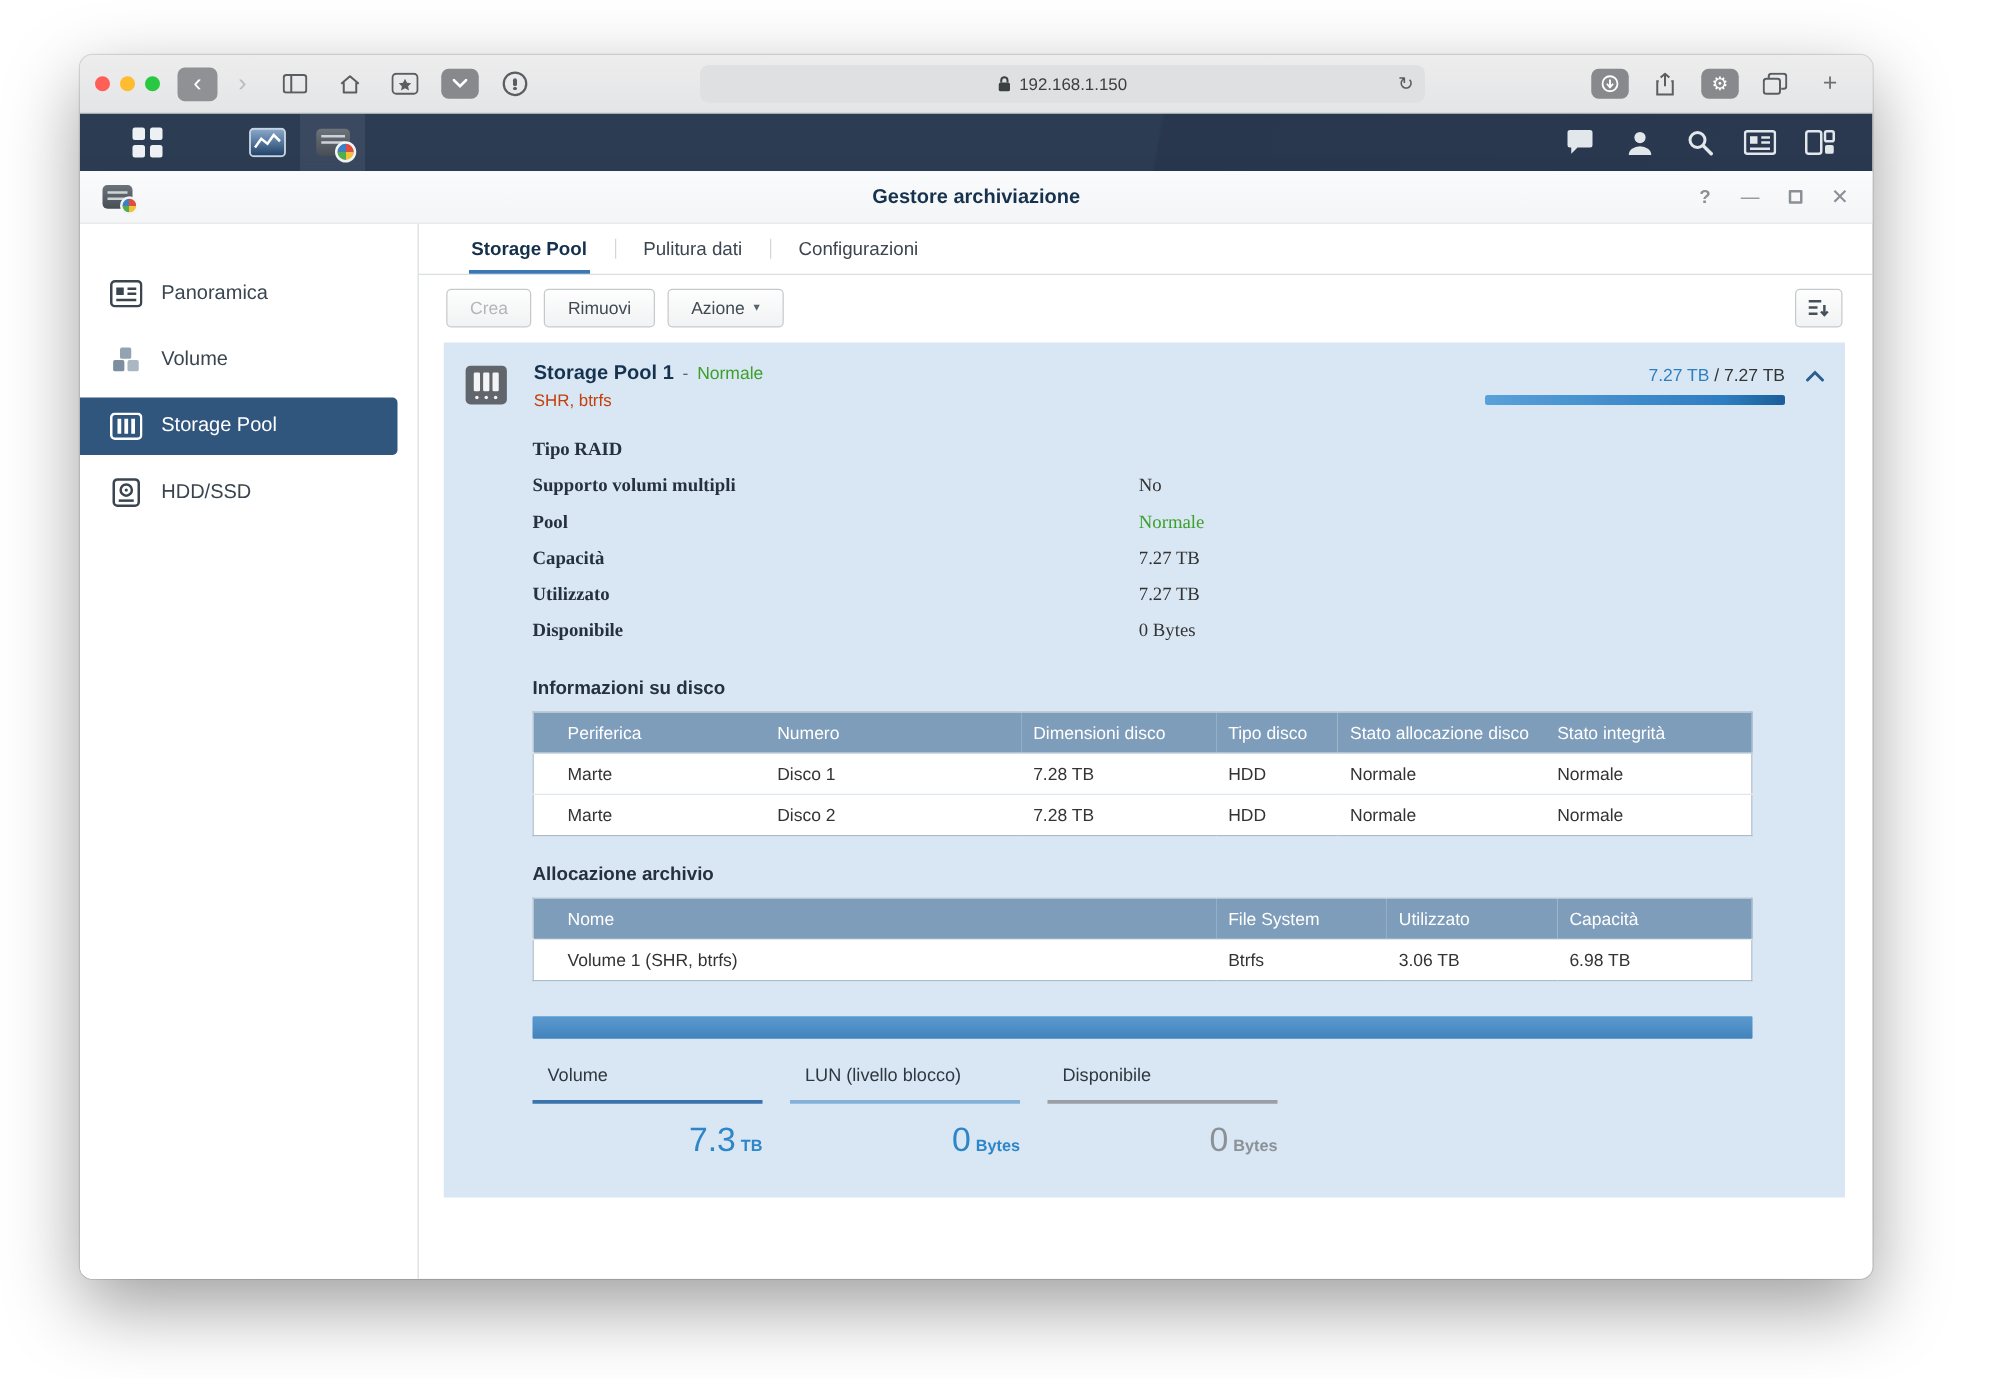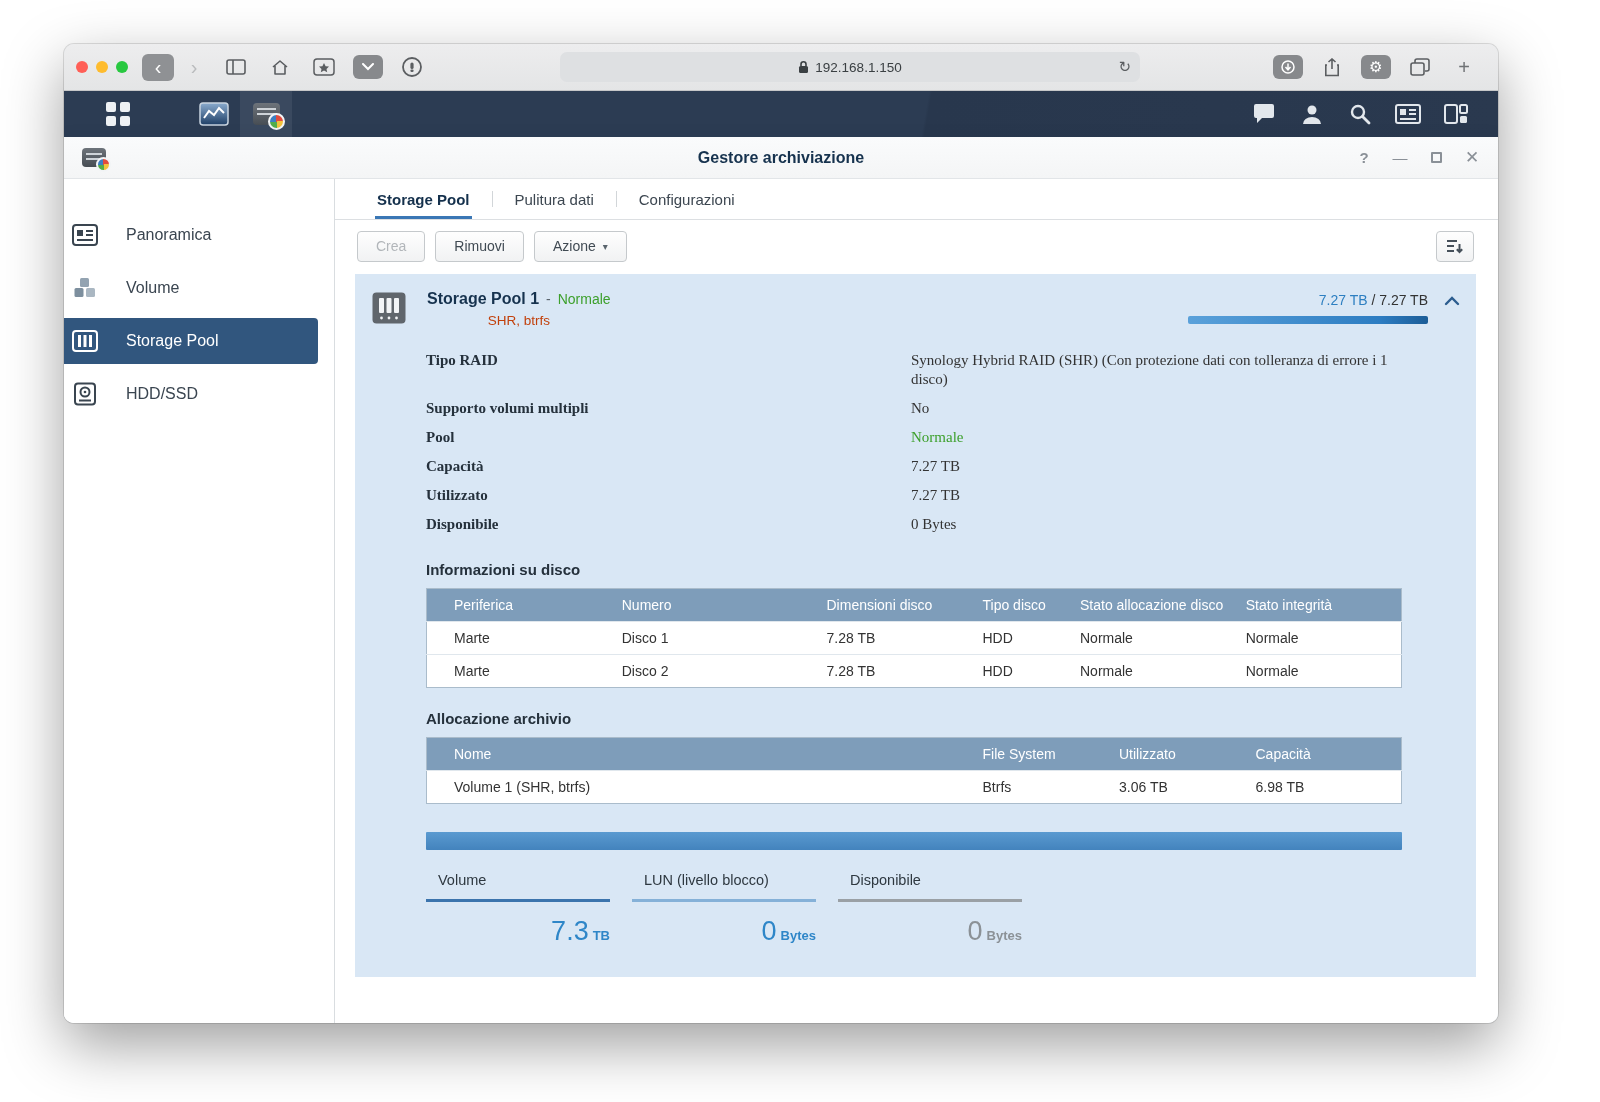--- a/index.html
+++ b/index.html
@@ -56,21 +56,21 @@
               display:flex; align-items:center; position:relative; padding:0 18px; }
   .titlebar .title { position:absolute; left:0; right:0; text-align:center; font-size:16px; font-weight:bold; color:#16324e; }
   .win-controls { margin-left:auto; display:flex; align-items:center; gap:20px; color:#8a9097; z-index:2; }
   .win-controls .ctl { font-size:15px; display:flex; align-items:center; justify-content:center; width:16px; height:16px; }
   .ctl .maxbox { width:11px; height:11px; border:2px solid #8a9097; border-radius:1px; }
 
   .app-body { flex:1; display:flex; min-height:0; }
 
   
   .sidebar { width:271px; flex:0 0 271px; background:#fff; border-right:1px solid #d9dde0; padding-top:26px; }
-  .side-item { height:46px; margin:7px 16px 7px 0; display:flex; align-items:center; gap:28px; padding-left:8px;
+  .side-item { height:46px; margin:7px 16px 7px 0; display:flex; align-items:center; gap:15px; padding-left:24px;
                font-size:16px; color:#3a4550; border-radius:0 4px 4px 0; cursor:default; }
   .side-item svg { flex:0 0 26px; }
   .side-item.active { background:#31567e; color:#fff; }
 
   
   .content { flex:1; display:flex; flex-direction:column; min-width:0; }
   .tabs { height:41px; flex:0 0 41px; display:flex; align-items:flex-end; padding:0 0 0 40px; border-bottom:1px solid #dcdfe2; }
   .tab { padding:10px 2px 11px; font-size:15px; color:#3c4650; position:relative; }
   .tab.active { color:#14304c; font-weight:bold; box-shadow:inset 0 -3px 0 #3a77b5; }
   .tab-sep { width:1px; height:16px; background:#d2d6d9; margin:0 20px 12px; align-self:flex-end; }
@@ -80,21 +80,21 @@
          font-size:14px; color:#404a53; display:flex; align-items:center; gap:7px; }
   .btn.disabled { color:#b2b6ba; }
   .btn .caret { font-size:10px; color:#5a646d; }
   .icon-btn { margin-left:auto; width:38px; height:31px; border:1px solid #c5c9cc; border-radius:4px;
               background:linear-gradient(#fefefe,#f1f2f3); display:flex; align-items:center; justify-content:center; }
 
   
   .panel-wrap { flex:1; overflow:hidden; padding:2px 22px 0 20px; }
   .pool-panel { background:#d9e7f5; padding-bottom:30px; }
   .pool-header { display:flex; align-items:flex-start; padding:16px 16px 4px; }
-  .pool-titles { margin-left:20px;text-align:center; }
+  .pool-titles { margin-left:20px; }
   .pool-name-row { display:flex; align-items:baseline; gap:7px; }
   .pool-name { font-size:16px; font-weight:bold; color:#16324e; }
   .pool-dash { font-size:14px; color:#5a646d; }
   .pool-status { font-size:14px; color:#3da02c; }
   .pool-sub { margin-top:5px; font-size:13.5px; color:#c2410c; }
   .pool-usage { margin-left:auto; margin-right:16px; text-align:right; padding-top:2px; }
   .usage-text { font-size:14px; color:#333; }
   .usage-text .blue { color:#2d7fc1; }
   .pbar { margin-top:8px; width:240px; height:8px; background:#bed2e3; border-radius:2px; overflow:hidden; }
   .pbar .fill { height:100%; width:100%; background:linear-gradient(90deg,#5aa1da,#2d7dc2 80%,#1c5d97); }
@@ -390,21 +390,20 @@
                 <div class="collapse">
                   <svg width="16" height="10" viewBox="0 0 16 10">
                       <path d="M2 8 L8 2 L14 8" fill="none" stroke="#2c5d8f" stroke-width="2.4" stroke-linecap="round"></path>
                     </svg>
                 </div>
               </div>
 
               <div class="details">
                 <div class="detail-row">
                   <div class="detail-label">Tipo RAID</div>
-                  <div class="detail-value">Synology Hybrid RAID (SHR) (Con protezione dati con tolleranza di errore i 1 disco)</div>
                 </div>
                 <div class="detail-row">
                   <div class="detail-label">Supporto volumi multipli</div>
                   <div class="detail-value">No</div>
                 </div>
                 <div class="detail-row">
                   <div class="detail-label">Pool</div>
                   <div class="detail-value green">Normale</div>
                 </div>
                 <div class="detail-row">

